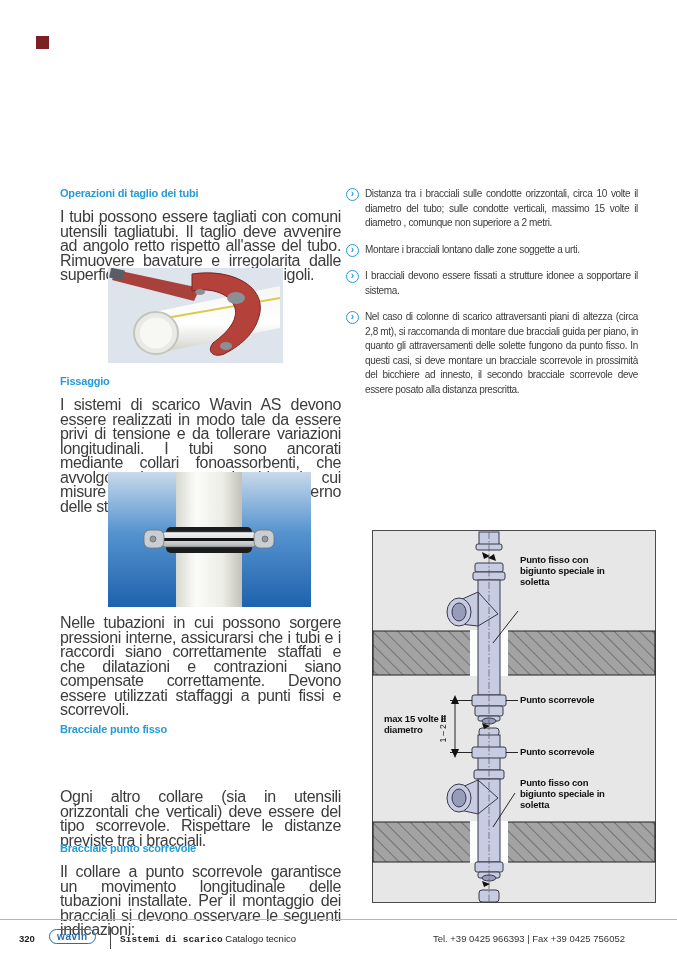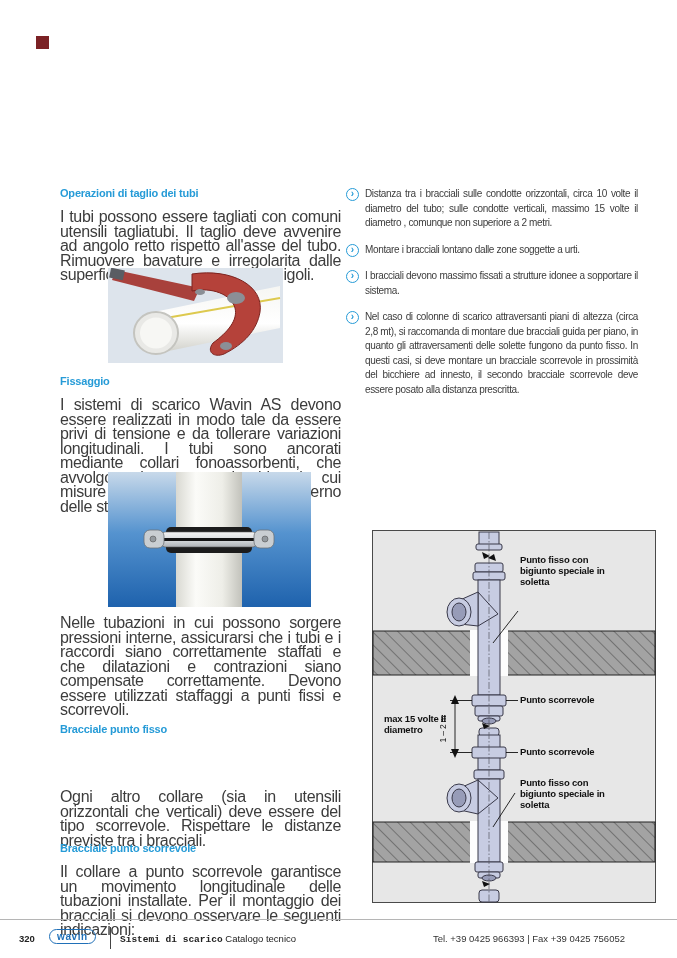--- a/index.html
+++ b/index.html
@@ -135,21 +135,21 @@
     <li>
       <span class="bullet-icon">›</span>
       <span class="btxt">Distanza tra i bracciali sulle condotte orizzontali, circa 10 volte il diametro del tubo; sulle condotte verticali, massimo 15 volte il diametro , comunque non superiore a 2 metri.</span>
     </li>
     <li>
       <span class="bullet-icon">›</span>
       <span class="btxt">Montare i bracciali lontano dalle zone soggette a urti.</span>
     </li>
     <li>
       <span class="bullet-icon">›</span>
-      <span class="btxt">I bracciali devono massimo fissati a strutture idonee a sopportare il sistema.</span>
+      <span class="btxt">I bracciali devono essere fissati a strutture idonee a sopportare il sistema.</span>
     </li>
     <li>
       <span class="bullet-icon">›</span>
       <span class="btxt">Nel caso di colonne di scarico attraversanti piani di altezza (circa 2,8 mt), si raccomanda di montare due bracciali guida per piano, in quanto gli attraversamenti delle solette fungono da punto fisso. In questi casi, si deve montare un bracciale scorrevole in prossimità del bicchiere ad innesto, il secondo bracciale scorrevole deve essere posato alla distanza prescritta.</span>
     </li>
   </ul>
 
   <div class="diagram">
     <svg width="284" height="373" viewBox="0 0 284 373">
       <defs>

